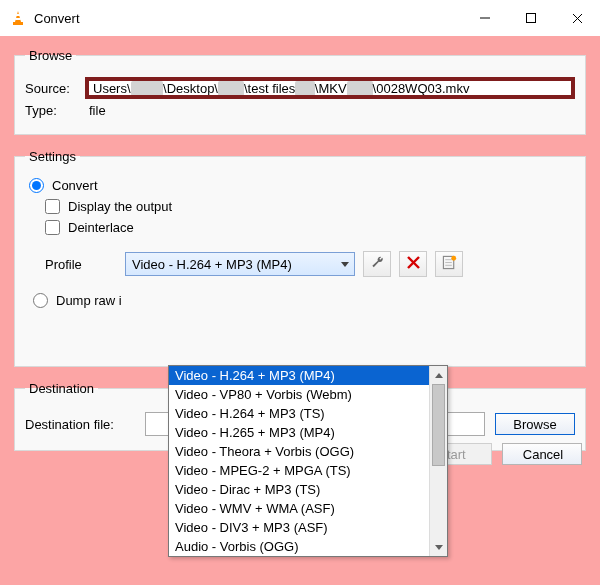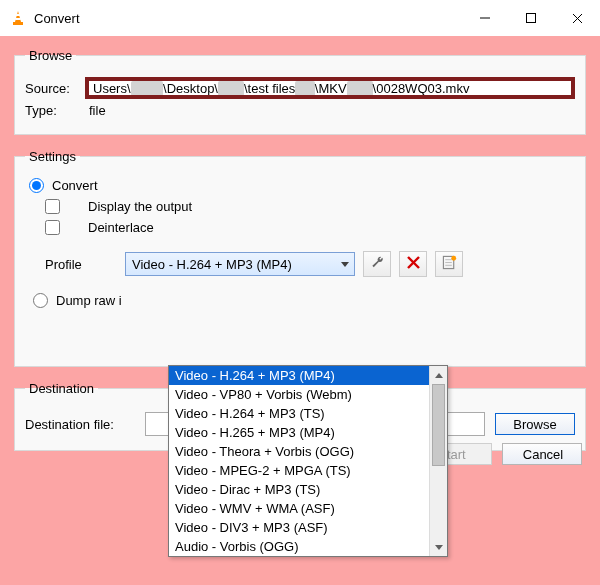--- a/index.html
+++ b/index.html
@@ -12,21 +12,21 @@
   .winbtn svg { stroke: #000; }
   .body { padding: 12px 14px 10px 14px; position: relative; }
   fieldset { border: 1px solid #d9d9d9; border-radius: 0; margin: 0 0 14px 0; padding: 10px 10px 12px 10px; background: #f9f9f9; }
   legend { padding: 0 4px; color: #000; font-size: 13px; }
   .row { display: flex; align-items: center; margin: 4px 0; }
   .lbl { width: 60px; color: #000; }
   .src-input { flex: 1; height: 22px; border: 4px solid #7f1d1d; background: #fff; padding: 0 4px; font-size: 12.5px; color: #000; overflow: hidden; white-space: nowrap; }
   .blur { display: inline-block; background: #d3d3d3; color: transparent; border-radius: 2px; }
   .type-val { padding-left: 4px; }
   .radio, .chk { width: 15px; height: 15px; margin: 0 8px 0 4px; }
-  .opt-row { display: flex; align-items: center; margin: 6px 0 6px 16px; gap: 20px; }
+  .opt-row { display: flex; align-items: center; margin: 6px 0 6px 16px; }
   legend.dest { padding: 0 4px; }
   .profile-row { display: flex; align-items: center; margin: 16px 0 0 20px; }
   .profile-lbl { width: 80px; }
   .combo { position: relative; width: 230px; }
   .combo-box { height: 24px; border: 1px solid #7a9fd6; background: linear-gradient(#eaf3ff,#d6e8ff); display: flex; align-items: center; padding: 0 20px 0 6px; }
   .combo-arrow { position: absolute; right: 4px; top: 4px; width: 12px; height: 16px; display: flex; align-items: center; justify-content: center; }
   .iconbtn { width: 28px; height: 26px; border: 1px solid #ccc; background: linear-gradient(#fcfcfc,#ececec); margin-left: 8px; display: flex; align-items: center; justify-content: center; }
   .dropdown { position: absolute; left: 168px; top: 365px; width: 280px; border: 1px solid #787878; background: #fff; z-index: 50; box-shadow: 2px 2px 4px rgba(0,0,0,0.2); }
   .dd-inner { display: flex; }
   .dd-list { flex: 1; }

